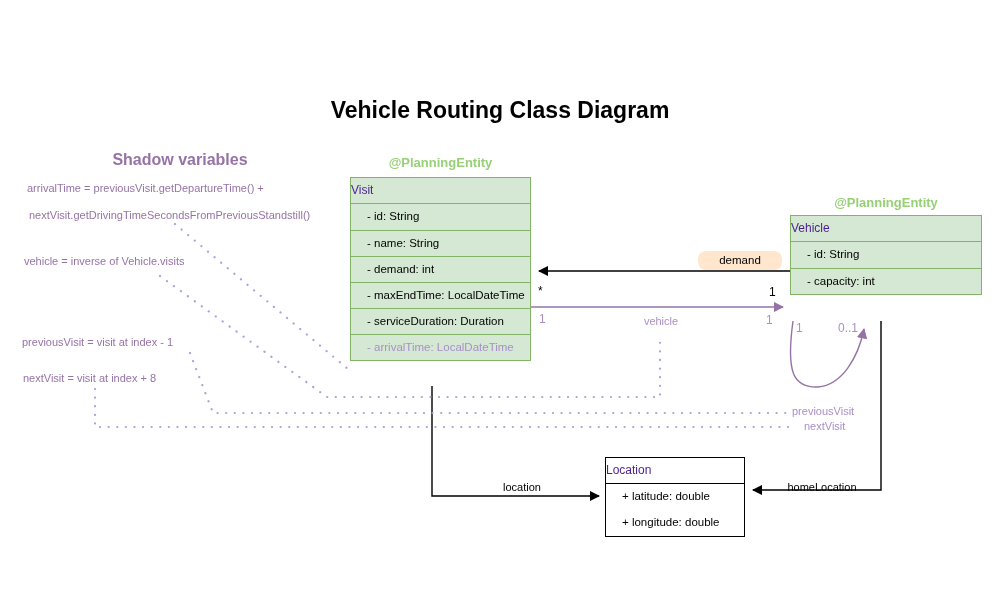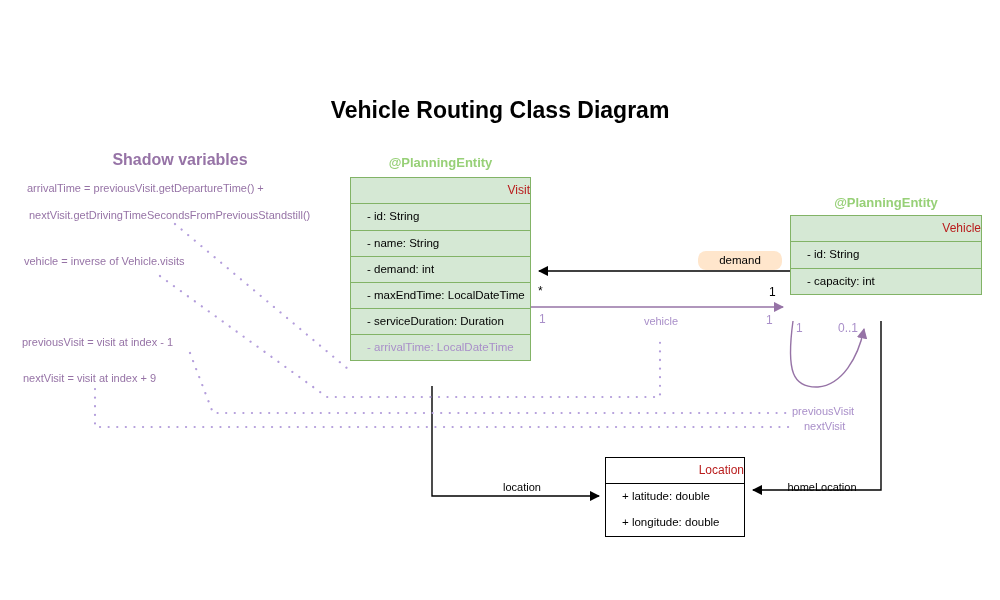--- a/index.html
+++ b/index.html
@@ -16,22 +16,22 @@
   .shadow-heading {
     left:24px; top:151px; width:312px; text-align:center;
     font-size:16px; font-weight:bold;
   }
   .note { font-size:11px; white-space:nowrap; }
   
   .uml-box { box-sizing:border-box; }
   .uml-green { background:#d5e8d4; border:1px solid #82b366; }
   .uml-plain { background:#ffffff; border:1px solid #000000; }
   .uml-title {
-    height:25px; line-height:25px; text-align:right;
-    font-size:12px; color:#b91c1c;
+    height:25px; line-height:25px; text-align:left;
+    font-size:12px; color:#4c1d95;
   }
   .uml-green .uml-title { border-bottom:1px solid #82b366; }
   .uml-plain .uml-title { border-bottom:1px solid #000; }
   .uml-row {
     height:26px; line-height:25px; padding-left:16px; font-size:11.5px;
     color:#000; box-sizing:border-box; white-space:nowrap; overflow:hidden;
   }
   .uml-green .uml-row + .uml-row, .uml-green .uml-row.shadow-row { border-top:1px solid #82b366; }
   .uml-green .uml-row:first-child { border-top:none; }
   .annotation {
@@ -50,21 +50,21 @@
 
 <div class="canvas">
 
   <h1 class="abs page-title">Vehicle Routing Class Diagram</h1>
 
   <div class="abs shadow-heading" style="color:#9673a6;">Shadow variables</div>
   <div class="abs note" style="left:27px; top:182px; color:#9673a6;">arrivalTime = previousVisit.getDepartureTime() +</div>
   <div class="abs note" style="left:29px; top:209px; color:#9673a6;">nextVisit.getDrivingTimeSecondsFromPreviousStandstill()</div>
   <div class="abs note" style="left:24px; top:255px; color:#9673a6;">vehicle = inverse of Vehicle.visits</div>
   <div class="abs note" style="left:22px; top:336px; color:#9673a6;">previousVisit = visit at index - 1</div>
-  <div class="abs note" style="left:23px; top:372px; color:#9673a6;">nextVisit = visit at index + 9</div>
+  <div class="abs note" style="left:23px; top:372px; color:#9673a6;">nextVisit = visit at index + 8</div>
 
   <svg class="connectors" width="1000" height="600" viewBox="0 0 1000 600">
     <defs>
       <marker id="mb" viewBox="0 0 10 10" refX="9" refY="5" markerWidth="7.5" markerHeight="7.5" orient="auto">
         <path d="M0,0 L10,5 L0,10 z" fill="#000"></path>
       </marker>
       <marker id="mp" viewBox="0 0 10 10" refX="9" refY="5" markerWidth="7.5" markerHeight="7.5" orient="auto">
         <path d="M0,0 L10,5 L0,10 z" fill="#9673a6"></path>
       </marker>
     </defs>

